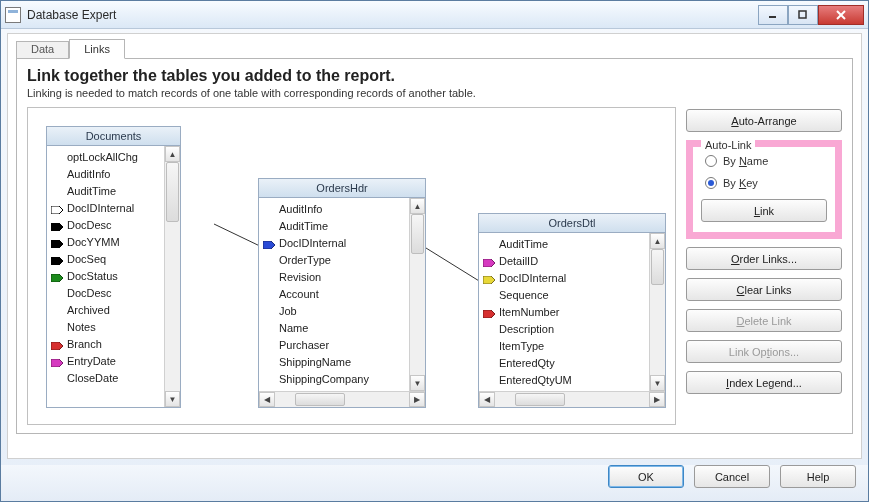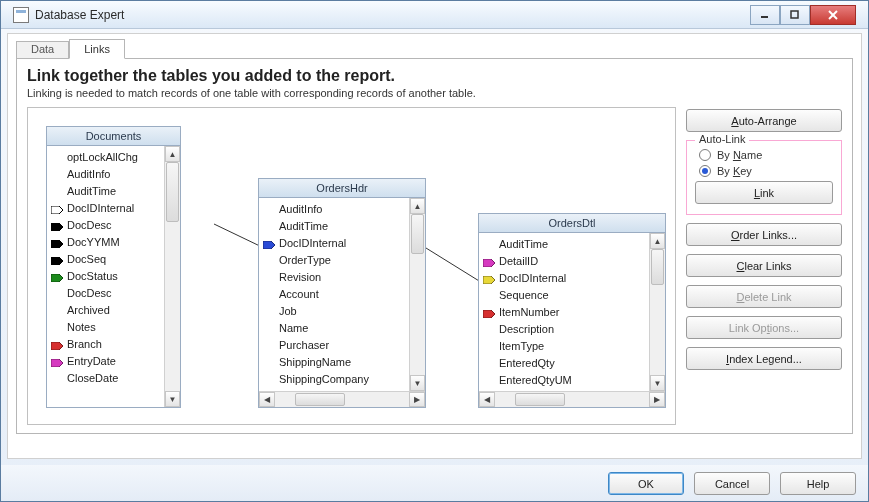--- a/index.html
+++ b/index.html
@@ -19,21 +19,21 @@
     background: linear-gradient(#f6f9fd, #e6eef8);
     display: flex;
     flex-direction: column;
   }
   .titlebar {
     height: 28px;
     background: linear-gradient(#f7fbff, #dbe8f6);
     border-bottom: 1px solid #b8c8da;
     display: flex;
     align-items: center;
-    padding: 0 12px;
+    padding: 0 4px;
   }
   .titlebar .app-icon {
     width: 16px; height: 16px;
     margin-right: 6px;
     display: inline-flex;
     border: 1px solid #7a7a7a;
     background: #fff;
     position: relative;
   }
   .titlebar .app-icon::before {
@@ -238,24 +238,24 @@
     border: 1px solid #9a9a9a;
     background: linear-gradient(#fdfdfd,#e6e6e6);
     border-radius: 3px;
     font-size: 11px;
     color: #222;
     display:flex;align-items:center;justify-content:center;
     cursor: default;
   }
   .btn.disabled { color: #9a9a9a; }
   .groupbox {
-    border: 1px solid #f9a8d4;
+    border: 7px solid #f9a8d4;
     padding: 8px 8px 10px 8px;
     position: relative;
-    display:flex;flex-direction:column;gap:4px;
+    display:flex;flex-direction:column;gap:10px;
   }
   .groupbox .legend {
     position: absolute;
     top: -8px; left: 8px;
     background: #fff;
     padding: 0 4px;
     font-size: 11px;
     color: #333;
   }
   .radio-row {
@@ -269,21 +269,21 @@
     display:flex;align-items:center;justify-content:center;
     background:#fff;
   }
   .radio.checked::after {
     content:""; width:6px; height:6px; border-radius:50%;
     background:#2a5ad6;
   }
   .footer {
     height: 36px;
     display:flex;
-    align-items:flex-end;
+    align-items:flex-start;
     justify-content:flex-end;
     gap:10px;
     padding: 0 12px 6px 0;
     background: linear-gradient(#f3f7fc,#e4ecf6);
   }
   .footer .btn { width: 76px; }
   .footer .btn.ok {
     border-color:#3d87c6;
     box-shadow: 0 0 0 1px #7db7e8 inset;
   }

